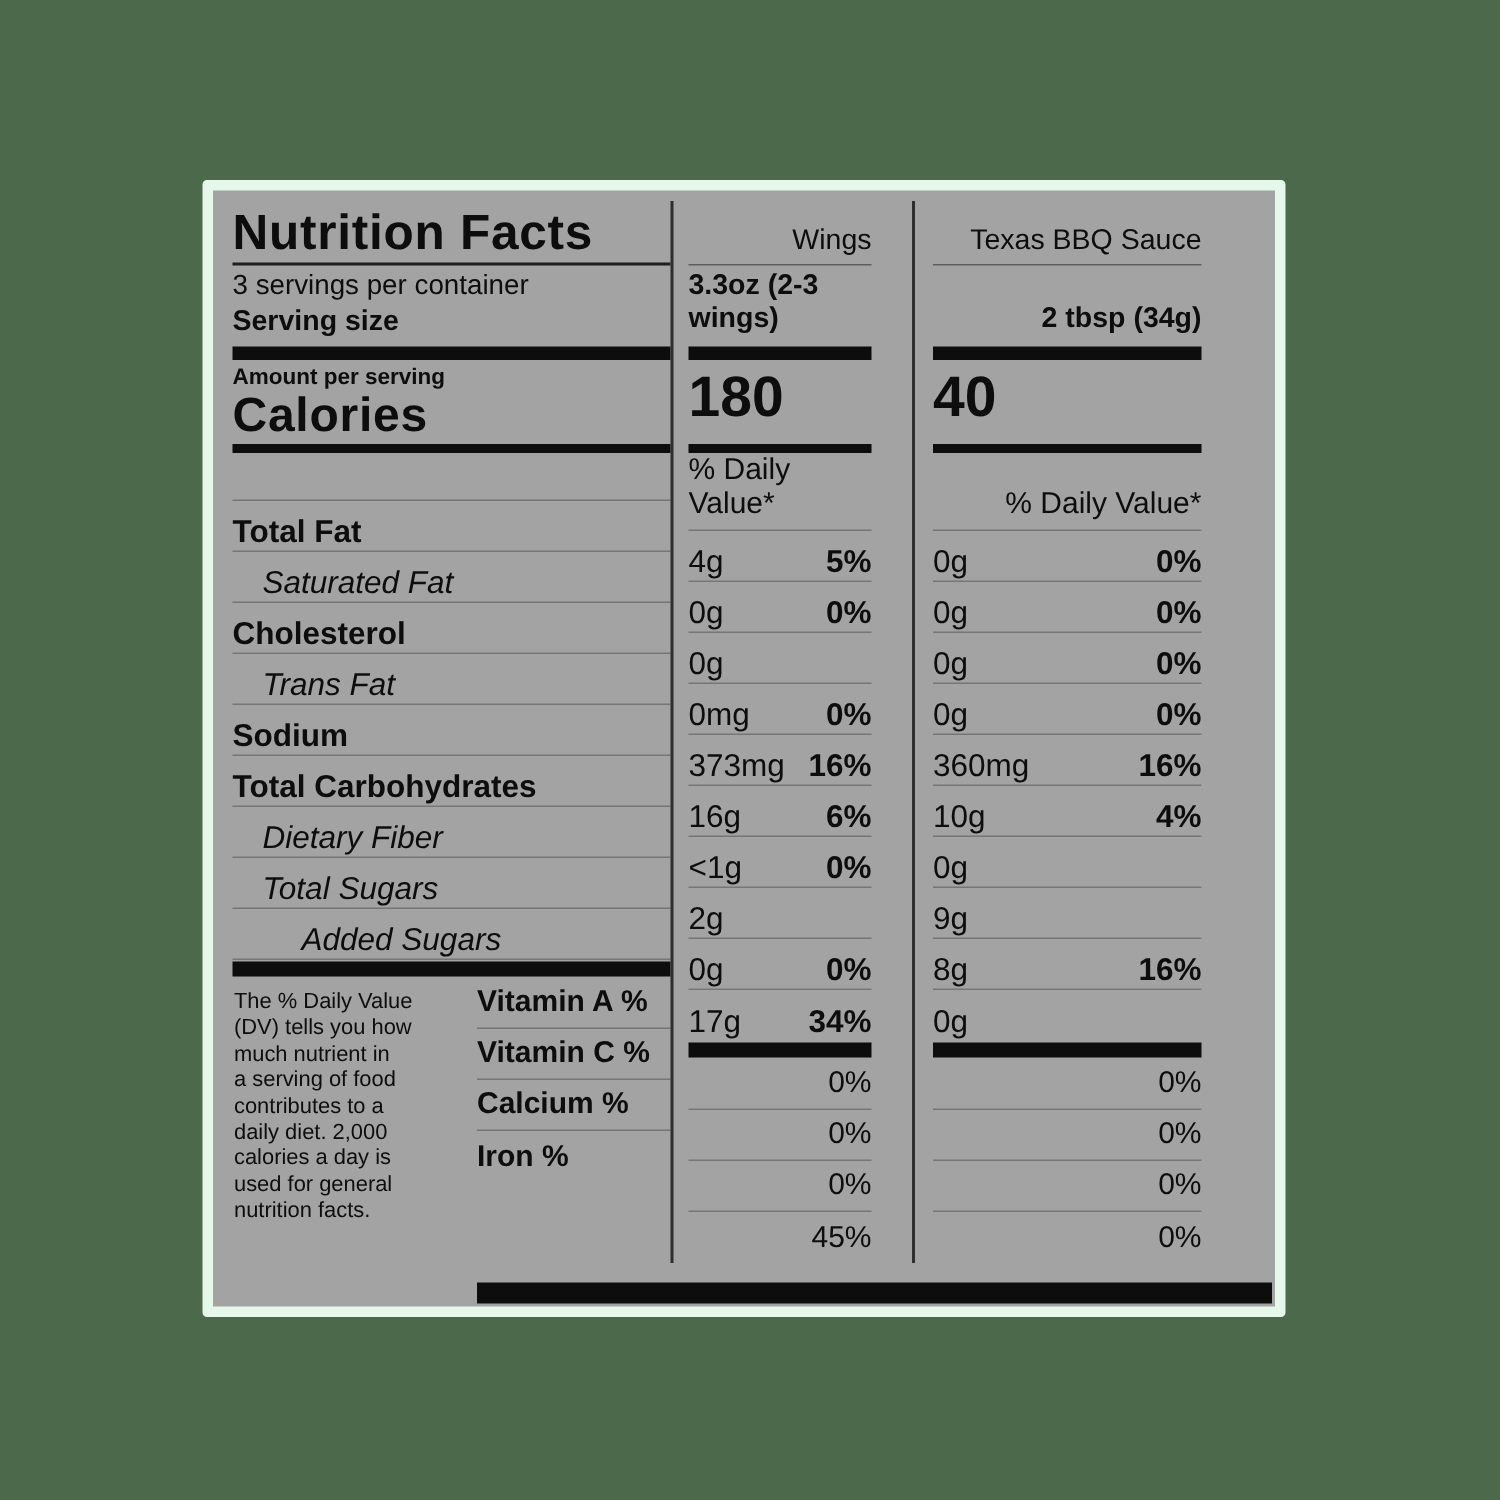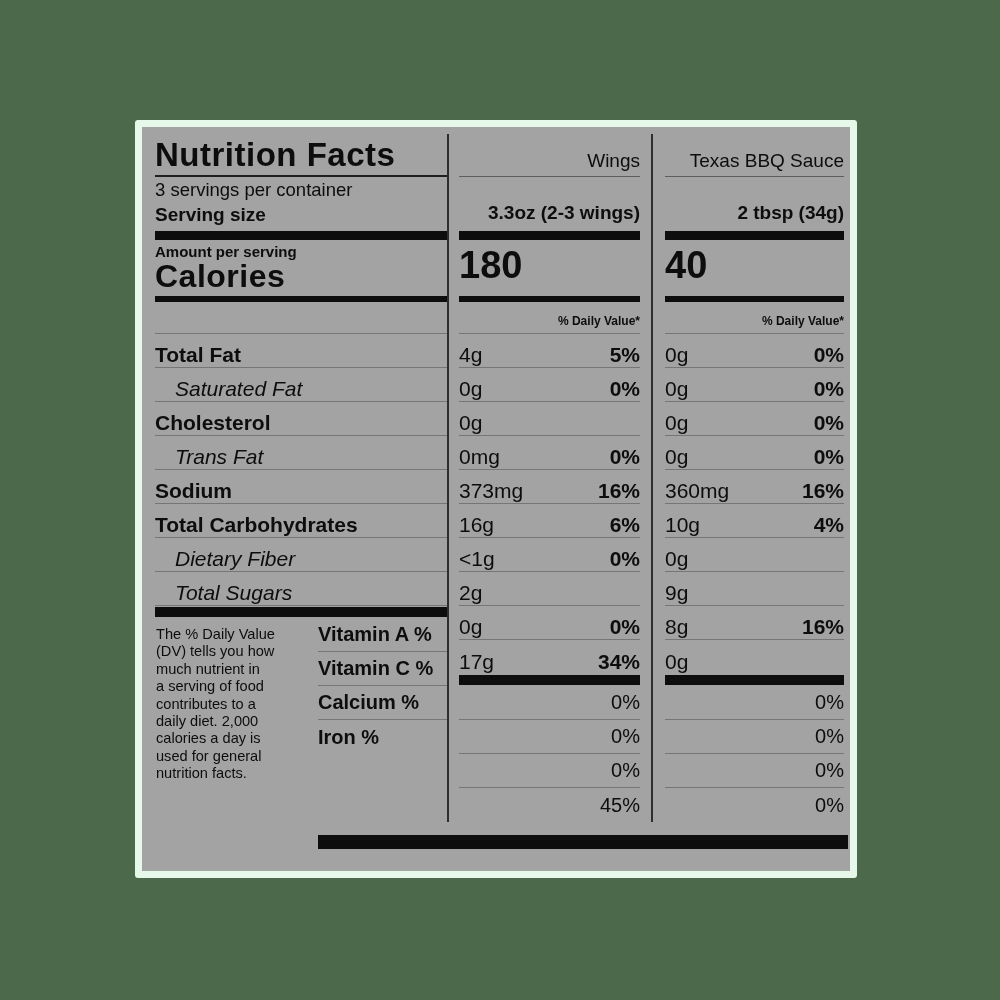--- a/index.html
+++ b/index.html
@@ -18,21 +18,21 @@
     height: 758px;
     background: #a3a3a3;
     border: 7px solid #e6f8ea;
     border-radius: 3px;
     padding: 7px 2px 20px 13px;
   }
   .cols { display: flex; }
   .col { display: flex; flex-direction: column; }
   .col-labels { width: 292px; }
   .col-vals { border-left: 2px solid #2e2e2e; }
-  .col-wings { width: 204px; padding-left: 10px; padding-right: 11px; }
+  .col-wings { width: 161px; padding-left: 10px; padding-right: 27px; }
   .col-bbq   { width: 197px; padding-left: 12px; padding-right: 4px; }
 
   
   .seg-head { height: 43px; border-bottom: 2.5px solid #1f1f1f; position: relative; }
   .title { font-size: 33px; font-weight: 700; letter-spacing: 0.5px; position: absolute; bottom: 1px; left: 0; white-space: nowrap; }
   .seg-head-val { height: 43px; border-bottom: 1.8px solid #5e5e5e; display: flex; align-items: flex-end; justify-content: flex-end; font-size: 19px; padding-bottom: 4px; }
 
   
   .seg-serving { height: 50px; display: flex; flex-direction: column; justify-content: flex-end; }
   .servings-line { font-size: 18.5px; line-height: 24px; }
@@ -42,21 +42,21 @@
   .bar-thick { height: 9px; background: #0d0d0d; margin-top: 4px; flex: none; }
 
   
   .seg-cal { height: 62px; display: flex; flex-direction: column; }
   .amount-per-serving { font-size: 15px; font-weight: 700; margin-top: 3px; }
   .calories-word { font-size: 32px; font-weight: 700; letter-spacing: 0.5px; line-height: 32px; }
   .cal-num { font-size: 38px; font-weight: 700; line-height: 44px; margin-top: 3px; }
   .bar-med { height: 6px; background: #0d0d0d; margin-top: auto; flex: none; }
 
   
-  .seg-dv { height: 32px; border-bottom: 1.6px solid #767676; display: flex; align-items: flex-end; justify-content: flex-end; font-size: 12px; font-weight: 700; padding-bottom: 5px; }
+  .seg-dv { height: 32px; border-bottom: 1.6px solid #767676; display: flex; align-items: flex-end; justify-content: flex-end; font-size: 20px; font-weight: 400; padding-bottom: 5px; margin-top: 20px; }
   .seg-dv-empty { height: 32px; border-bottom: 1.6px solid #767676; }
 
   
   .nrow { height: 34px; border-bottom: 1.6px solid #767676; display: flex; align-items: flex-end; font-size: 21px; }
   .nrow.last { border-bottom: none; }
   .nlabel-bold { font-weight: 700; }
   .nlabel-ital { font-style: italic; padding-left: 20px; }
   .nlabel-ital2 { font-style: italic; padding-left: 46px; }
   .vrow { justify-content: space-between; }
   .amt { font-weight: 400; }
@@ -114,20 +114,23 @@
           <span class="nlabel-bold">Sodium</span>
         </div>
       <div class="nrow">
           <span class="nlabel-bold">Total Carbohydrates</span>
         </div>
       <div class="nrow">
           <span class="nlabel-ital">Dietary Fiber</span>
         </div>
       <div class="nrow">
           <span class="nlabel-ital">Total Sugars</span>
+        </div>
+      <div class="nrow">
+          <span class="nlabel-ital2">Added Sugars</span>
         </div>
 
       <div class="bar-thick2"></div>
 
       <div class="vit-section">
         <div class="footnote-wrap">
           <div class="footnote">The % Daily Value
 (DV) tells you how
 much nutrient in
 a serving of food

